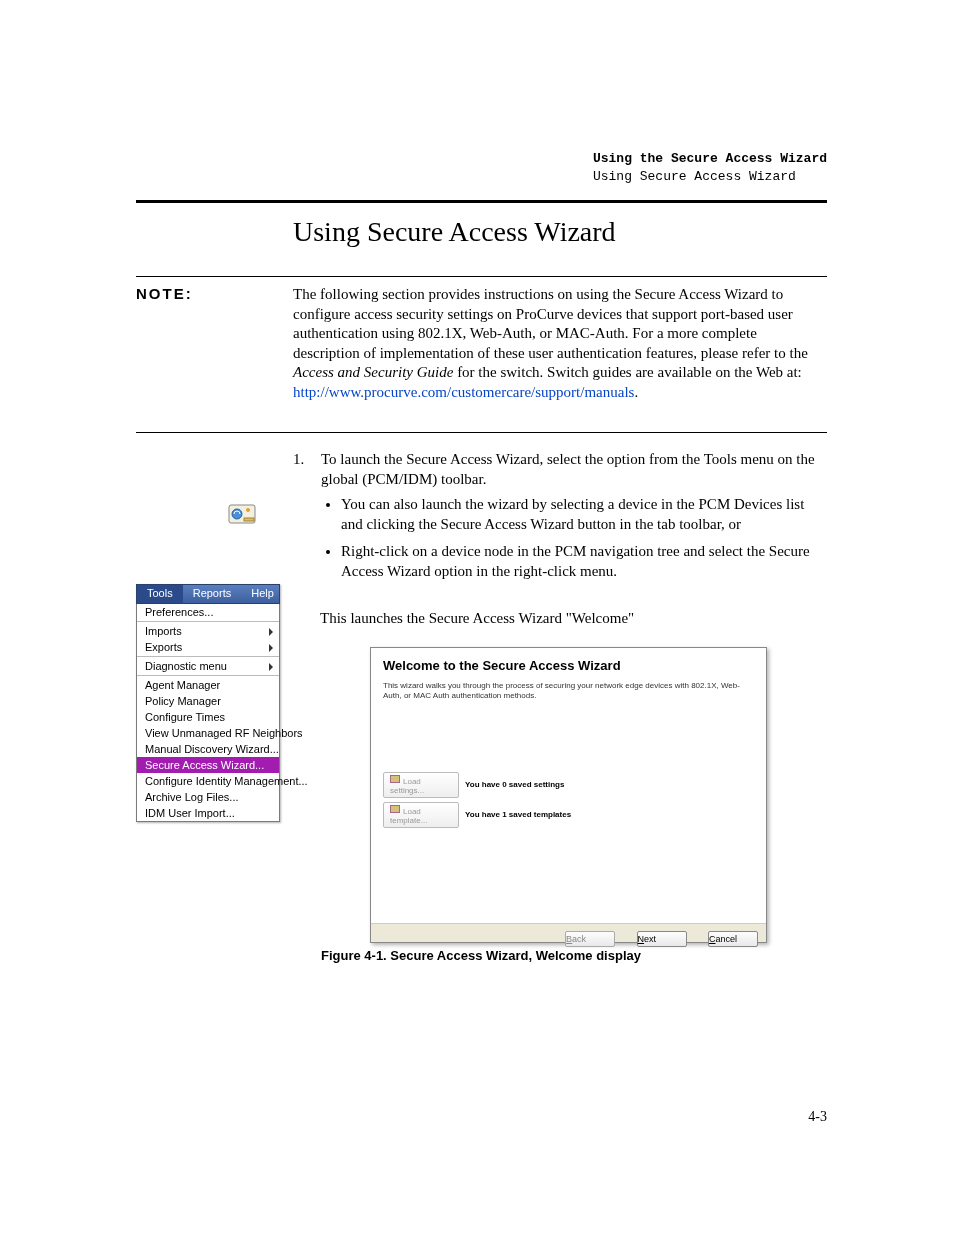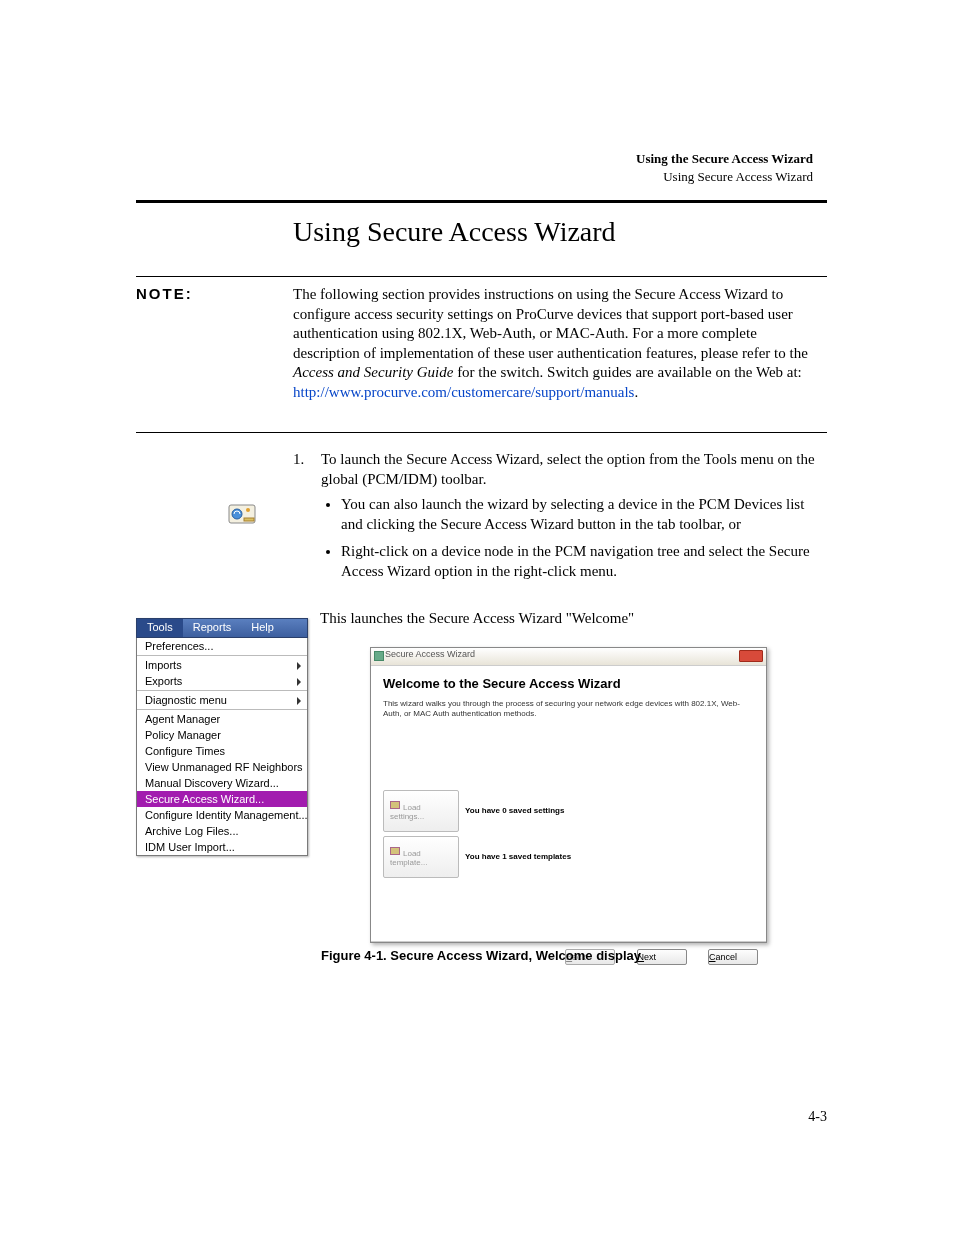--- a/index.html
+++ b/index.html
@@ -10,24 +10,23 @@
   }
   .page {
     width: 954px;
     height: 1235px;
     position: relative;
     margin: 0 auto;
     box-sizing: border-box;
   }
   .header-block {
     position: absolute;
-    right: 141px;
+    right: 127px;
     top: 150px;
-    text-align: right;
-    font-family: Liberation Serif, serif;
+    font-family: Liberation Mono, monospace;
     font-size: 13px;
     line-height: 1.35;
   }
   .header-block .bold { font-weight: bold; }
   .hr-top {
     position: absolute;
     left: 136px;
     right: 127px;
     top: 200px;
     border-top: 3px solid #000;
@@ -98,22 +97,22 @@
     position: absolute;
     left: 320px;
     top: 610px;
     font-size: 15px;
     font-family: "Century Schoolbook", "Times New Roman", serif;
   }
   
   .menu-img {
     position: absolute;
     left: 136px;
-    top: 618px;
-    width: 172px;
+    top: 584px;
+    width: 144px;
     font-family: Tahoma, Arial, sans-serif;
     font-size: 11px;
     box-shadow: 1px 1px 2px rgba(0,0,0,.3);
   }
   .menubar {
     background: linear-gradient(#5a7fbf, #3d5f9f);
     border: 1px solid #2a3f6a;
     display: flex;
     color: #fff;
     height: 18px;
@@ -190,21 +189,21 @@
   }
   .wizard .content .desc { font-size: 8px; color: #333; line-height: 1.3; }
   .wizard .loadbtns { margin-top: 70px; }
   .wizard .lrow { margin-bottom: 4px; display: flex; align-items: center;}
   .wizard .lbtn {
     display: inline-block;
     border: 1px solid #bbb;
     background: linear-gradient(#fff,#eee);
     font-size: 8px;
     color: #999;
-    padding: 10px 6px;
+    padding: 2px 6px;
     width: 62px;
     border-radius: 2px;
     margin-right: 6px;
     position: relative;
   }
   .wizard .lbtn::before {
     content:""; display:inline-block; width:8px; height:6px;
     background:#d4c27a; border:1px solid #a68; margin-right:3px; vertical-align:1px;
   }
   .wizard .lmsg { font-size: 8px; font-weight: bold; color: #000; }
@@ -310,25 +309,20 @@
         <div class="item">View Unmanaged RF Neighbors</div>
         <div class="item">Manual Discovery Wizard...</div>
         <div class="item sel">Secure Access Wizard...</div>
         <div class="item">Configure Identity Management...</div>
         <div class="item">Archive Log Files...</div>
         <div class="item">IDM User Import...</div>
       </div>
   </div>
 
   <div class="wizard">
-    <div class="titlebar">
-      <span class="ic"></span>
-      <span>Secure Access Wizard</span>
-      <span class="x"></span>
-    </div>
     <div class="content">
       <h3>Welcome to the Secure Access Wizard</h3>
       <div class="desc">This wizard walks you through the process of securing your network edge devices with 802.1X, Web-Auth, or MAC Auth authentication methods.</div>
       <div class="loadbtns">
         <div class="lrow">
           <span class="lbtn">Load settings...</span>
           <span class="lmsg">You have 0 saved settings</span>
         </div>
         <div class="lrow">
           <span class="lbtn">Load template...</span>

